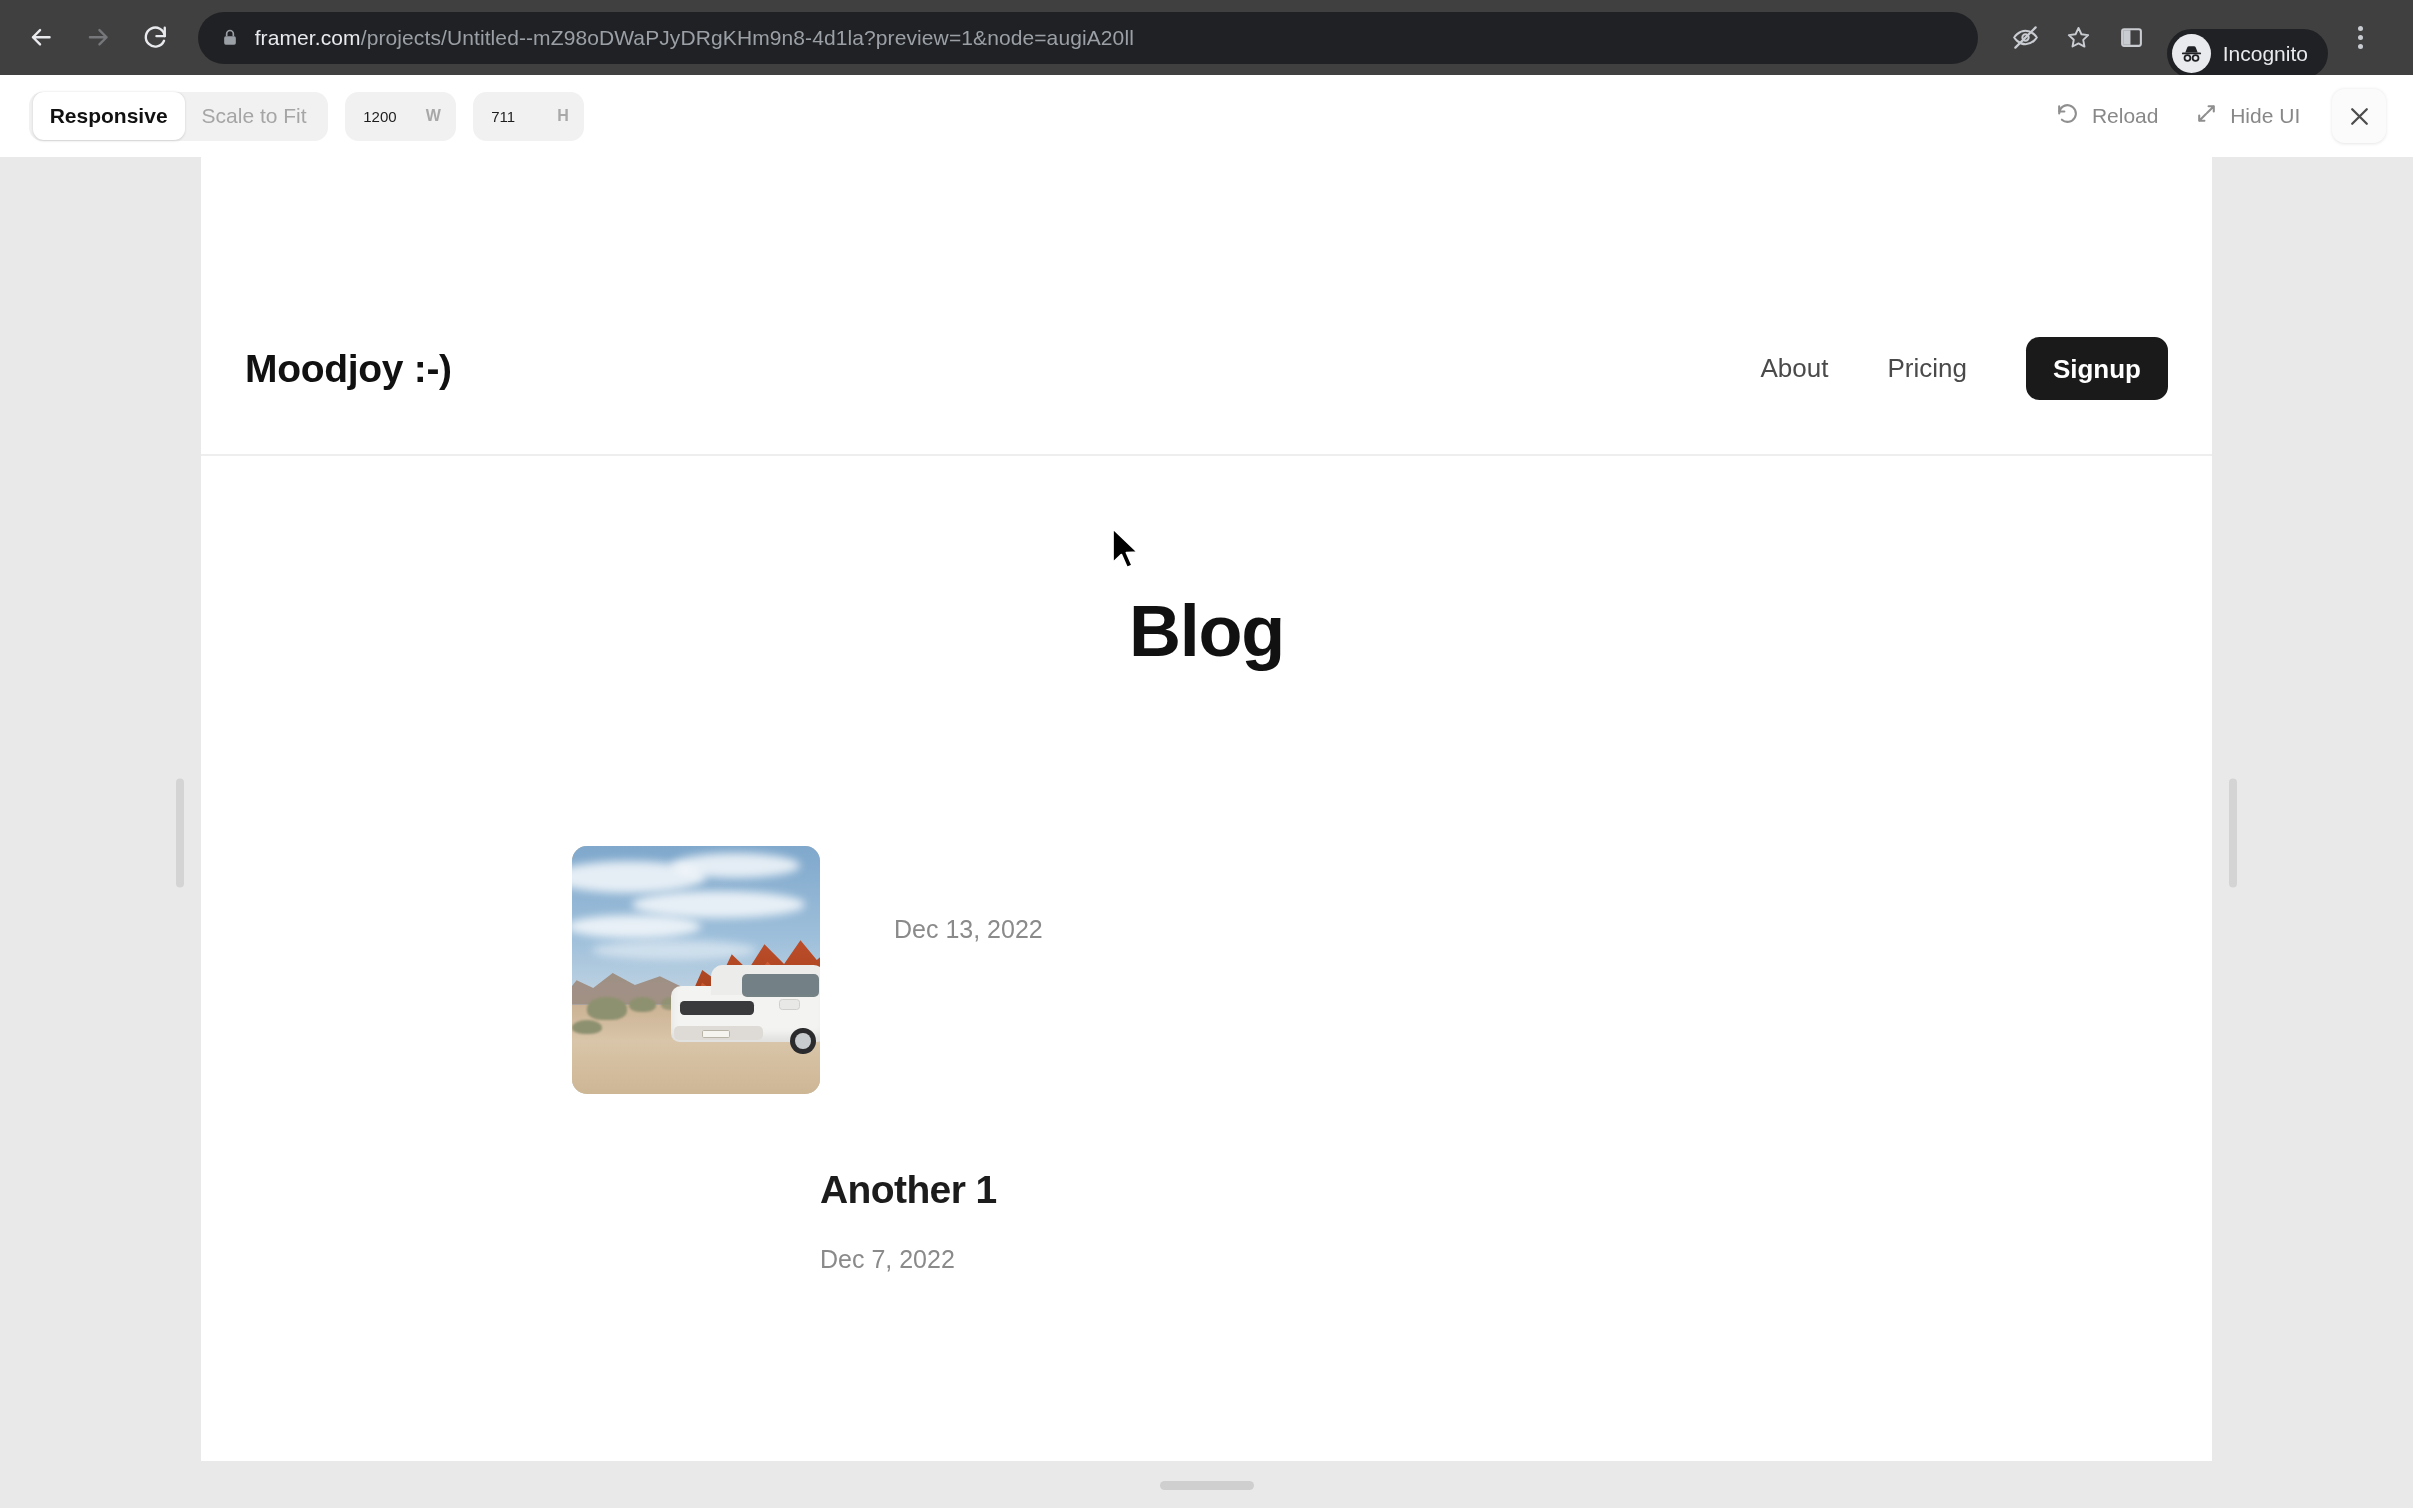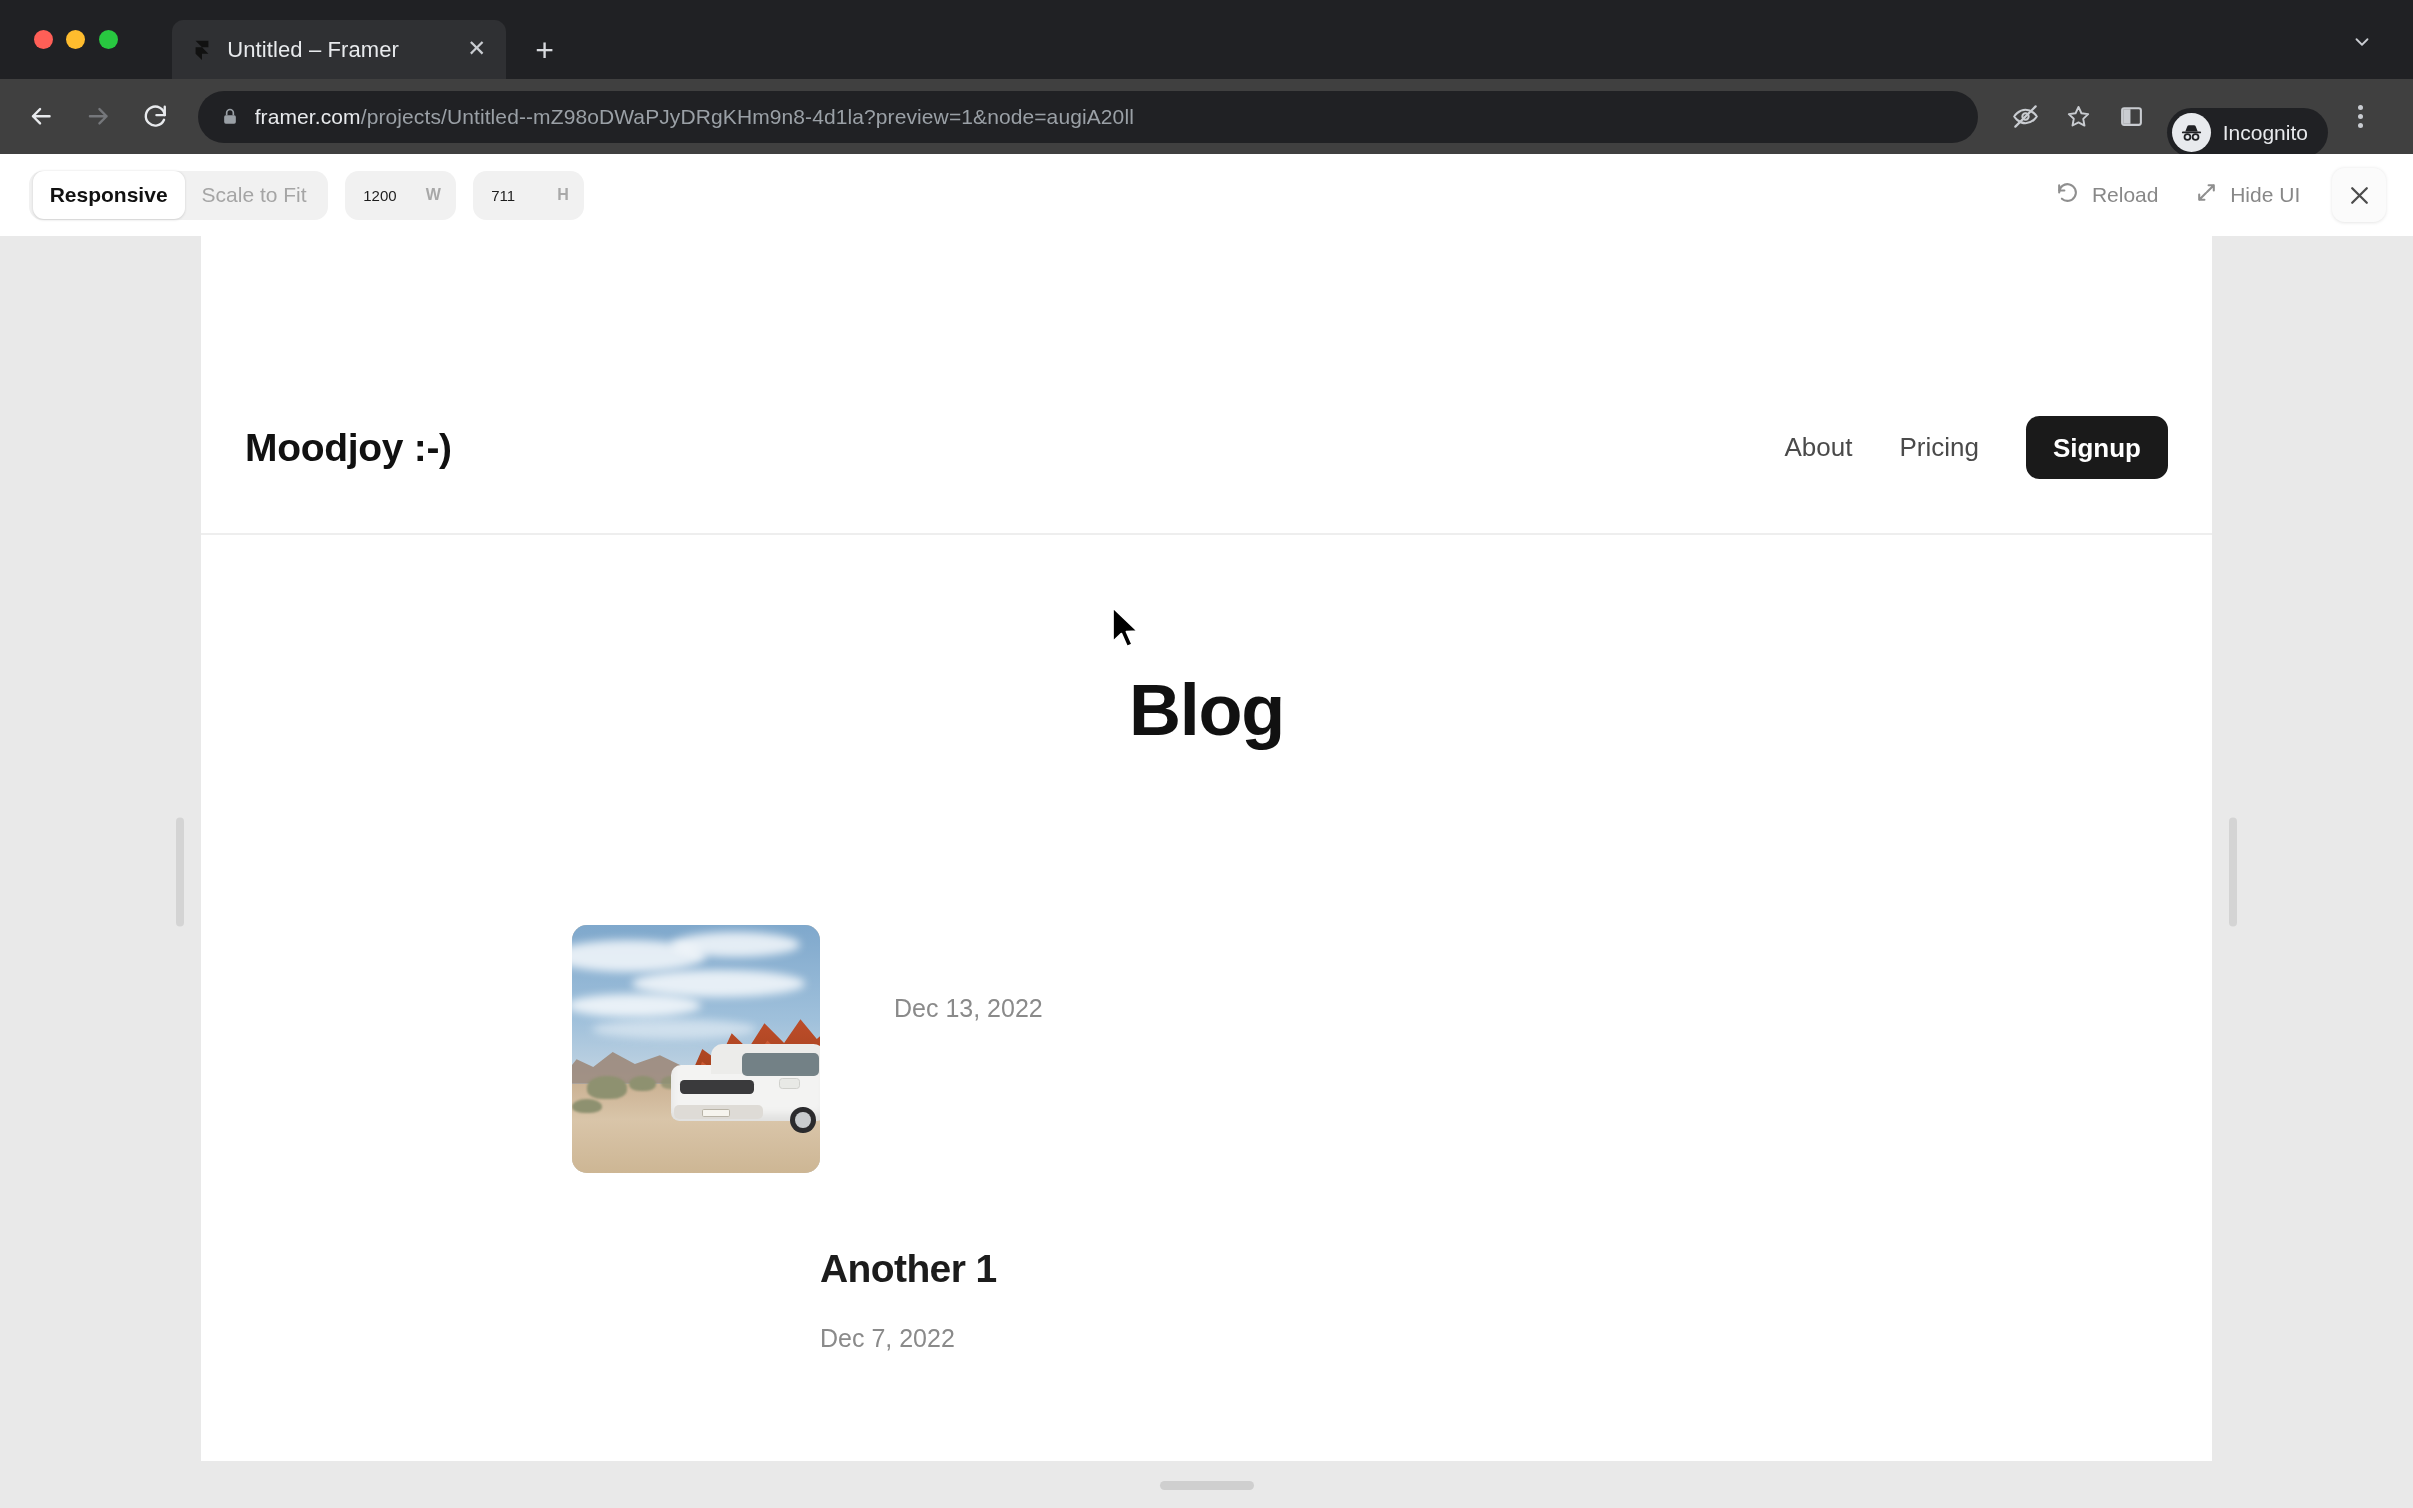--- a/index.html
+++ b/index.html
@@ -295,21 +295,21 @@
     justify-content: space-between;
     padding-bottom: 0;
     margin-bottom: 32px;
   }
   .logo {
     font-size: 39px;
     font-weight: 700;
     color: #111111;
     letter-spacing: -0.3px;
   }
-  .nav-right { display: flex; align-items: center; gap: 0; }
+  .nav-right { display: flex; align-items: center; gap: 12px; }
   .nav-link {
     font-size: 26px;
     color: #4a4a4a;
     margin-right: 47px;
     white-space: nowrap;
   }
   .signup-btn {
     background: #1a1a1a;
     color: #ffffff;
     font-size: 26px;
@@ -488,45 +488,20 @@
     width: 39px; height: 49px;
     pointer-events: none;
     z-index: 40;
   }
 </style>
 </head>
 <body>
 
 <div class="browser">
 
-  <div class="tabstrip">
-    <div class="traffic">
-      <span class="dot red"></span>
-      <span class="dot yellow"></span>
-      <span class="dot green"></span>
-    </div>
-
-    <div class="tab">
-      <span class="tab-favicon">
-        <svg width="22" height="22" viewBox="0 0 24 24" aria-hidden="true">
-          <path d="M5 2h14v7h-7zM5 9h7l7 7H5zM5 16h7v7z" fill="#111111"></path>
-        </svg>
-      </span>
-      <span class="tab-title">Untitled – Framer</span>
-      <span class="tab-close">✕</span>
-    </div>
-
-    <div class="newtab">+</div>
-
-    <div class="tabstrip-chevron">
-      <svg width="22" height="22" viewBox="0 0 24 24" fill="none" aria-hidden="true">
-        <path d="M6 9l6 6 6-6" stroke="#c9ccd1" stroke-width="2" stroke-linecap="round" stroke-linejoin="round"></path>
-      </svg>
-    </div>
-  </div>
 
   <div class="toolbar">
     <div class="navbtn">
       <svg width="28.5" height="28.5" viewBox="0 0 24 24" fill="none" aria-hidden="true">
         <path d="M19 12H5M5 12l6-6M5 12l6 6" stroke="currentColor" stroke-width="2" stroke-linecap="round" stroke-linejoin="round"></path>
       </svg>
     </div>
     <div class="navbtn disabled">
       <svg width="28.5" height="28.5" viewBox="0 0 24 24" fill="none" aria-hidden="true">
         <path d="M5 12h14M19 12l-6-6M19 12l-6 6" stroke="currentColor" stroke-width="2" stroke-linecap="round" stroke-linejoin="round"></path>

